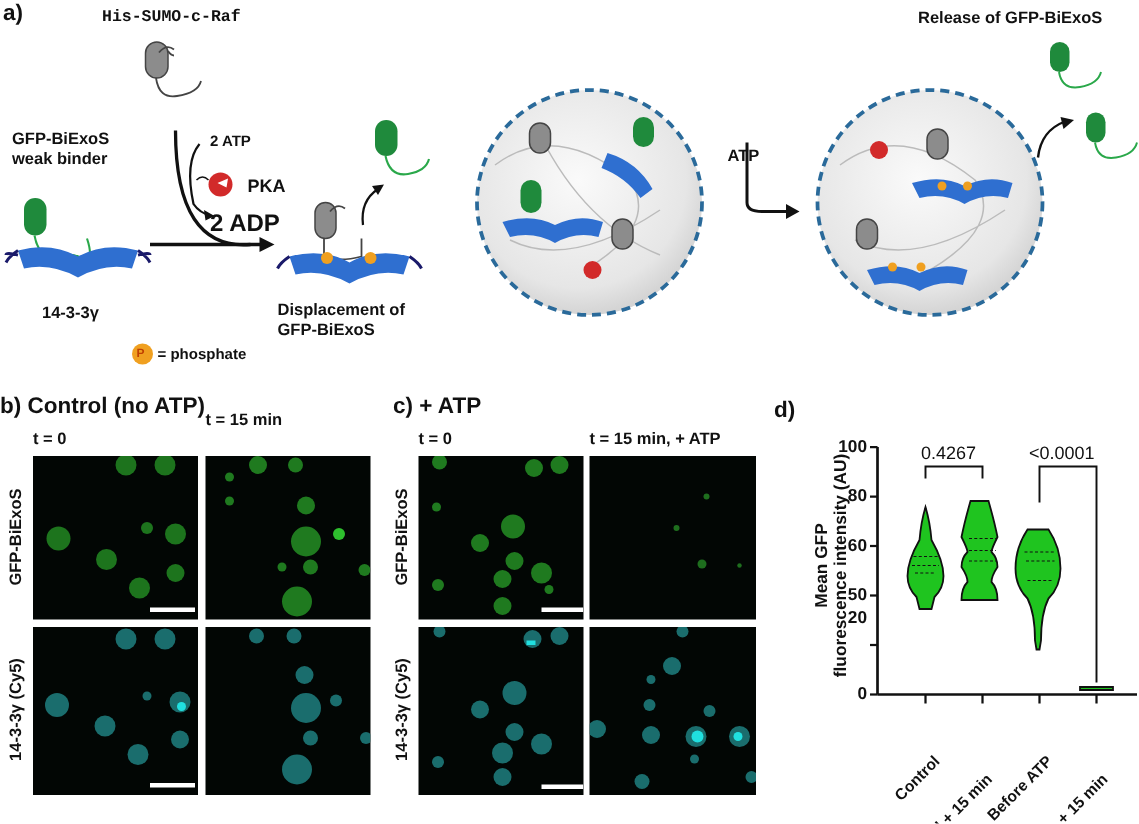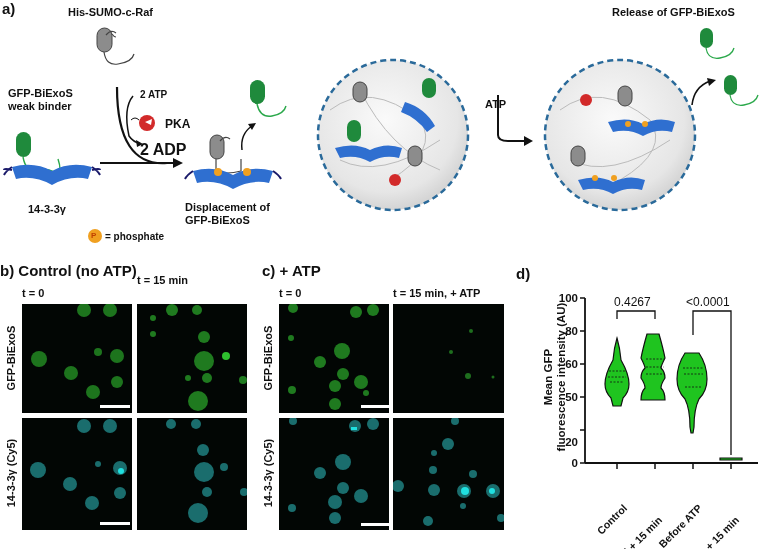--- a/index.html
+++ b/index.html
@@ -9,21 +9,21 @@
   .small-b { font-weight:bold; font-size:11px; }
   .center { text-align:left; }
   .micro { position:absolute; background:#020604; overflow:hidden; }
   .micro svg { display:block; }
   .rot { position:absolute; transform:rotate(-90deg); transform-origin:center center; white-space:nowrap; font-weight:bold; font-size:11px; text-align:center; }
 </style>
 </head>
 <body>
 
 <div class="abs panel-label" style="left:2px;top:0px;">a)</div>
-<div class="abs small-b" style="left:68px;top:6px;">His-SUMO-c-Raf</div>
+<div class="abs small-b" style="left:68px;top:6px;font-family:Liberation Mono, monospace;">His-SUMO-c-Raf</div>
 
 <svg class="abs" style="left:0;top:0;" width="300" height="250">
 
   <g>
     <rect x="97" y="28" width="15" height="24" rx="7.5" fill="#8c8c8c" stroke="#444" stroke-width="1"></rect>
     <path d="M106 35 q5 -6 10 -2 M112 34 q2 3 4 3" stroke="#444" fill="none" stroke-width="1.2"></path>
     <path d="M104 52 q2 14 14 12 q14 -2 16 -10" stroke="#444" fill="none" stroke-width="1.2"></path>
   </g>
 
   <path d="M117 87 q0 80 50 76" stroke="#111" stroke-width="2.2" fill="none"></path>
@@ -314,21 +314,21 @@
     <line x1="124" y1="94" x2="143" y2="94"></line>
       <line x1="123" y1="88" x2="144" y2="88"></line>
       <line x1="125" y1="107" x2="141" y2="107"></line>
   </g>
 </svg>
 
 <div class="abs" style="left:556px;top:292px;font-size:11.5px;font-weight:bold;width:22px;text-align:right;">100</div>
 <div class="abs" style="left:556px;top:325px;font-size:11.5px;font-weight:bold;width:22px;text-align:right;">80</div>
 <div class="abs" style="left:556px;top:358px;font-size:11.5px;font-weight:bold;width:22px;text-align:right;">60</div>
 <div class="abs" style="left:556px;top:391px;font-size:11.5px;font-weight:bold;width:22px;text-align:right;">50</div>
-<div class="abs" style="left:556px;top:436px;font-size:11.5px;font-weight:bold;width:22px;text-align:right;">20</div>
+<div class="abs" style="left:556px;top:406px;font-size:11.5px;font-weight:bold;width:22px;text-align:right;">20</div>
 <div class="abs" style="left:556px;top:457px;font-size:11.5px;font-weight:bold;width:22px;text-align:right;">0</div>
 
 <div class="abs" style="left:614px;top:295px;font-size:12px;">0.4267</div>
 <div class="abs" style="left:686px;top:295px;font-size:12px;text-align:center;">&lt;0.0001</div>
 
 <div class="abs" style="left:585px;top:500px;font-size:10.5px;font-weight:bold;transform:rotate(-45deg);transform-origin:right center;width:40px;text-align:right;">Control</div>
 <div class="abs" style="left:575px;top:512px;font-size:10.5px;font-weight:bold;transform:rotate(-45deg);transform-origin:right center;width:85px;text-align:right;white-space:nowrap;">Control + 15 min</div>
 <div class="abs" style="left:640px;top:500px;font-size:10.5px;font-weight:bold;transform:rotate(-45deg);transform-origin:right center;width:60px;text-align:right;white-space:nowrap;">Before ATP</div>
 <div class="abs" style="left:645px;top:512px;font-size:10.5px;font-weight:bold;transform:rotate(-45deg);transform-origin:right center;width:92px;text-align:right;white-space:nowrap;">+ ATP, + 15 min</div>
 

